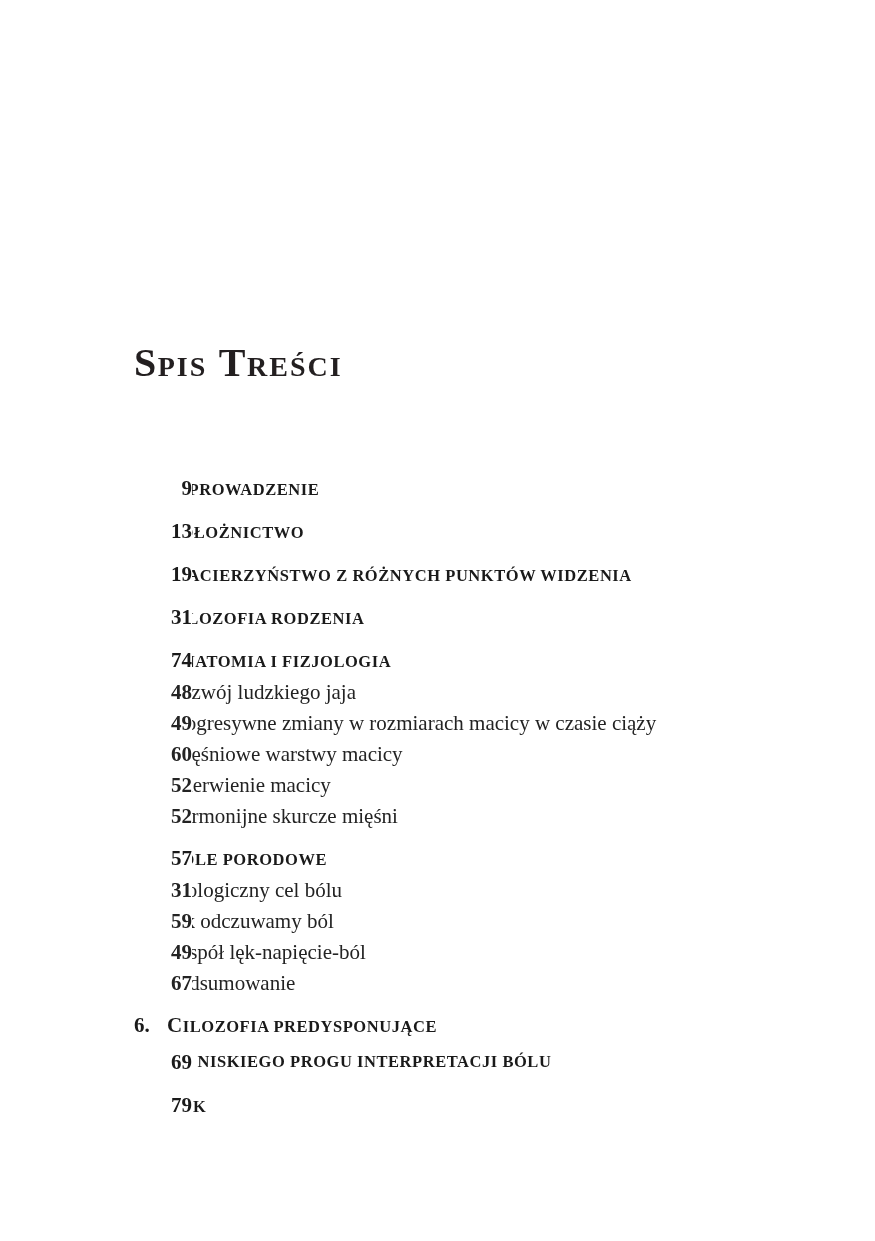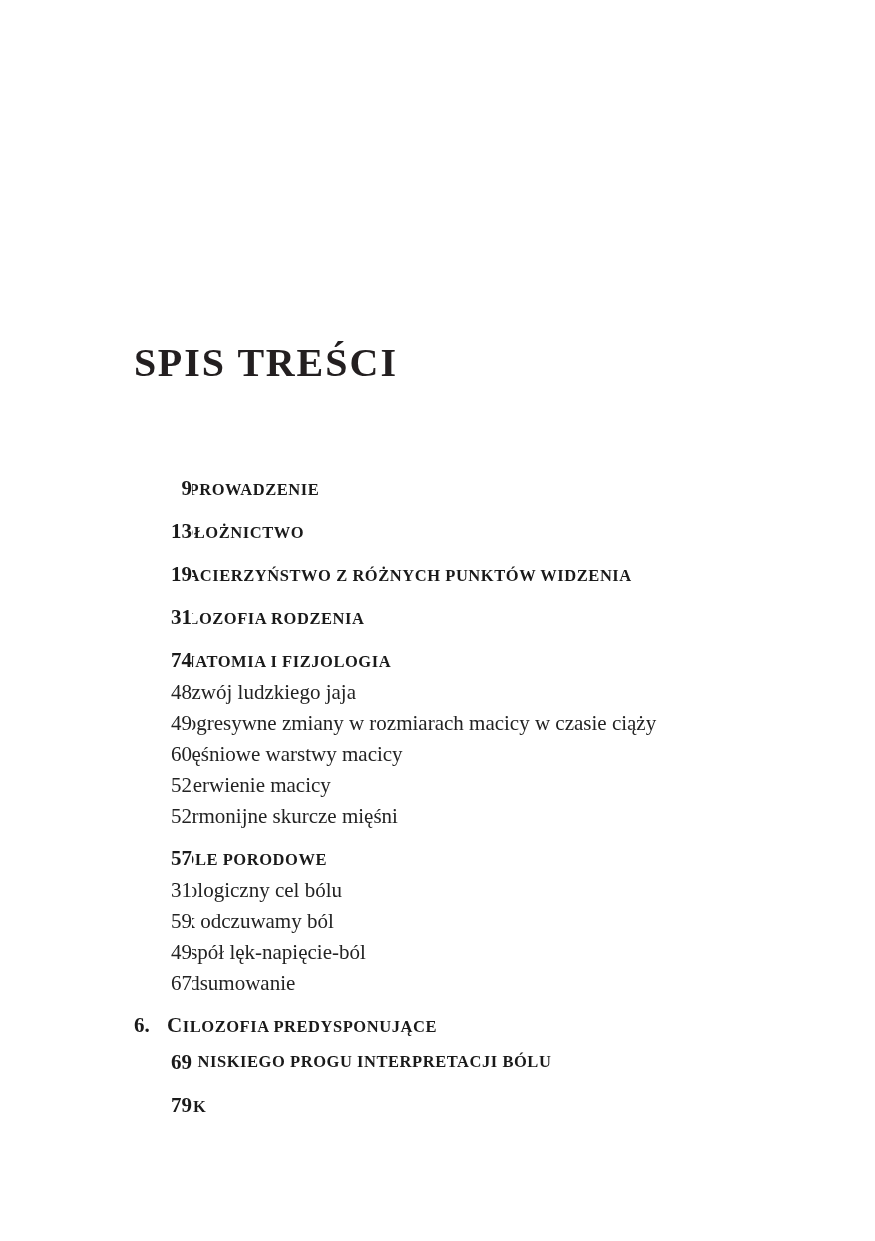--- a/index.html
+++ b/index.html
@@ -30,21 +30,21 @@
     font-size: 40px;
     line-height: 48px;
     color: #231f20;
     letter-spacing: 1.5px;
     white-space: nowrap;
   }
   .toc-title .cap {
     font-size: 40px;
   }
   .toc-title .sc {
-    font-size: 40px;
+    font-size: 28px;
     letter-spacing: 2.0px;
   }
 
   
   .toc {
     position: absolute;
     left: 134px;
     top: 474px;
     width: 660px;
   }
@@ -117,21 +117,21 @@
     font-weight: normal;
     line-height: 30px;
     color: #232323;
     white-space: nowrap;
   }
   .row.sub .page {
     flex: 0 0 auto;
     width: 58px;
     text-align: right;
     font-size: 21px;
-    font-weight: normal;
+    font-weight: bold;
     line-height: 30px;
     color: #232323;
   }
 </style>
 </head>
 <body>
 
 <div class="page">
 
   <h1 class="toc-title">

